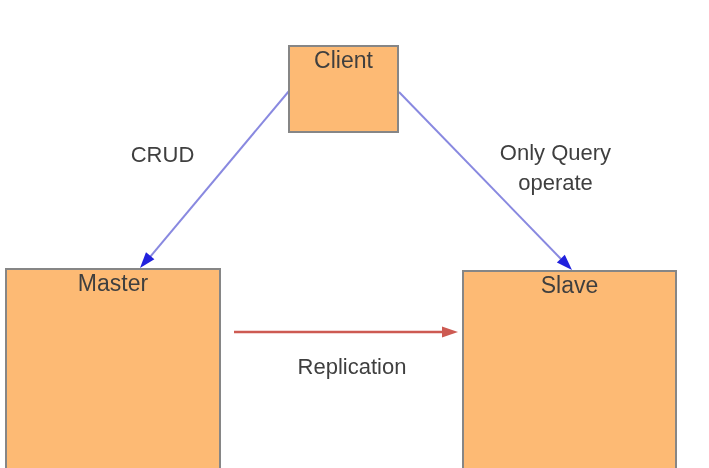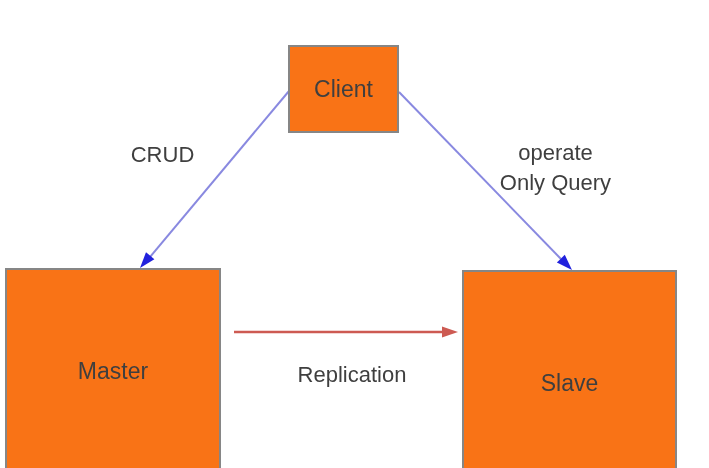--- a/index.html
+++ b/index.html
@@ -30,39 +30,39 @@
   .edge-red-line {
     stroke: #cd5a52;
     stroke-width: 2.5;
   }
   .arrowhead-blue { fill: #2121dd; }
   .arrowhead-red  { fill: #cd5a52; }
   .node {
     position: absolute;
     box-sizing: border-box;
     border: 2px solid #868686;
-    background: #f97316;
+    background: #fdba74;
     display: flex;
-    align-items: center;
+    align-items: flex-start;
     justify-content: center;
     font-size: 23px;
   }
   .node-client { left: 288px; top: 45px;  width: 111px; height: 88px;  }
   .node-master { left: 5px;   top: 268px; width: 216px; height: 206px; }
   .node-slave  { left: 462px; top: 270px; width: 215px; height: 227px; }
   .edge-label {
     position: absolute;
     font-size: 22px;
     line-height: 30px;
     text-align: center;
     white-space: nowrap;
   }
   .label-crud        { left: 110px; top: 140px; width: 105px; }
   .label-only-query  { left: 468px; top: 138px; width: 175px; }
-  .label-replication { left: 268px; top: 352px; width: 168px; margin-top: 8px; }
+  .label-replication { left: 268px; top: 352px; width: 168px; }
   .edge-label .line { display: block; }
 </style>
 </head>
 <body>
 
 <div class="canvas">
 
   <svg class="edges-layer" viewBox="0 0 709 468">
 
     <line class="edge-blue-line" x1="289" y1="91" x2="150" y2="257" stroke="#8989e0"></line>
@@ -85,21 +85,21 @@
 
   <div class="node node-slave">
     <span>Slave</span>
   </div>
 
   <div class="edge-label label-crud">
     <span class="line">CRUD</span>
   </div>
 
   <div class="edge-label label-only-query">
+    <span class="line">Only Query</span>
     <span class="line">operate</span>
-    <span class="line">Only Query</span>
   </div>
 
   <div class="edge-label label-replication">
     <span class="line">Replication</span>
   </div>
 
 </div>
 
 </body></html>

